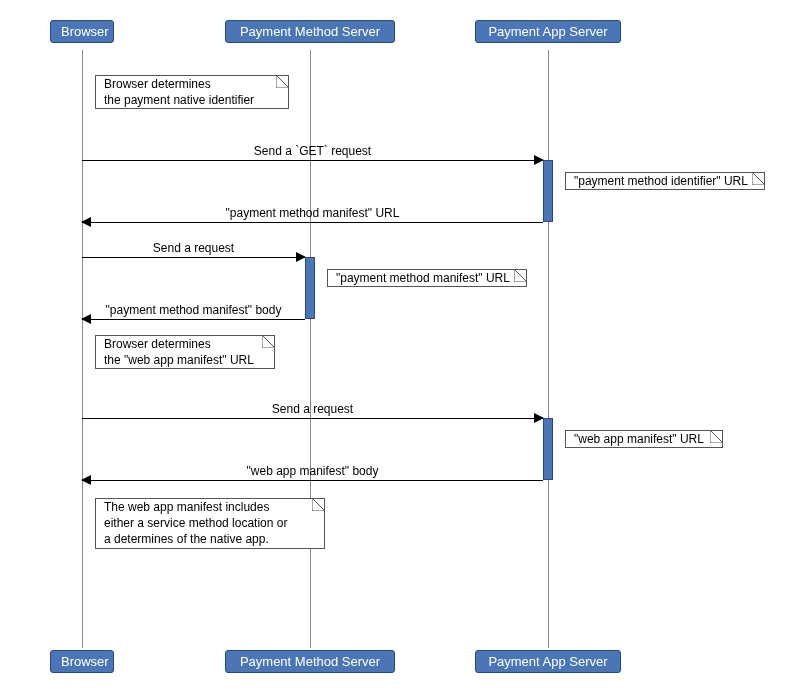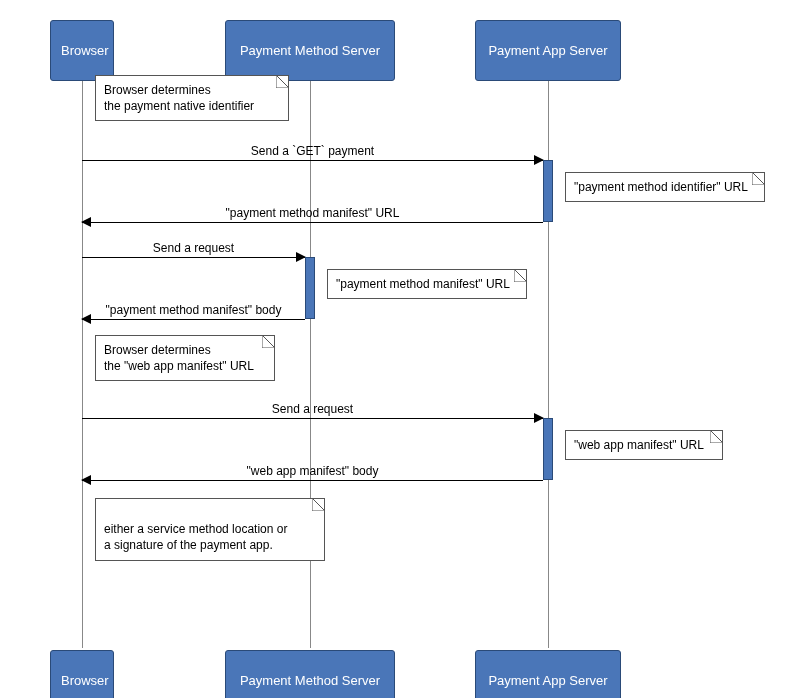--- a/index.html
+++ b/index.html
@@ -15,21 +15,21 @@
     width: 800px;
     height: 698px;
     background: #fff;
   }
   .participant {
     position: absolute;
     background: #4a76b8;
     color: #fff;
     border: 1px solid #2a4a78;
     border-radius: 3px;
-    padding: 22px 10px;
+    padding: 3px 10px;
     text-align: center;
     font-size: 13px;
     white-space: nowrap;
   }
   .lifeline {
     position: absolute;
     width: 1px;
     background: #888;
     top: 50px;
     height: 598px;
@@ -37,21 +37,21 @@
   .activation {
     position: absolute;
     width: 10px;
     background: #4a76b8;
     border: 1px solid #2a4a78;
   }
   .note {
     position: absolute;
     background: #fff;
     border: 1px solid #555;
-    padding: 6px 8px;
+    padding: 0 8px;
     font-size: 12px;
     line-height: 1.35;
   }
   .arrow {
     position: absolute;
     height: 1px;
     background: #000;
   }
   .arrow-head-right {
     position: absolute;
@@ -110,21 +110,21 @@
 
   <div class="note" style="left:95px; top:75px; width:194px;">
     <span>Browser determines</span><br>
     <span>the payment native identifier</span>
     <svg class="dog-ear-svg" style="position:absolute;top:-1px;right:-1px;" width="13" height="13">
         <polygon points="0,0 13,13 0,13" fill="#fff" stroke="#555" stroke-width="1"></polygon>
       </svg>
   </div>
 
   <div class="arrow" style="left:82px; top:160px; width:461px;">
-    <span class="arrow-label" style="left:50%; transform:translateX(-50%);">Send a `GET` payment</span>
+    <span class="arrow-label" style="left:50%; transform:translateX(-50%);">Send a `GET` request</span>
     <div class="arrow-head-right"></div>
   </div>
 
   <div class="activation" style="left:543px; top:160px; height:62px;"></div>
 
   <div class="note" style="left:565px; top:172px; width:200px;">
     <span>"payment method identifier" URL</span>
     <svg style="position:absolute;top:-1px;right:-1px;" width="13" height="13">
         <polygon points="0,0 13,13 0,13" fill="#fff" stroke="#555" stroke-width="1"></polygon>
       </svg>
@@ -175,21 +175,21 @@
         <polygon points="0,0 13,13 0,13" fill="#fff" stroke="#555" stroke-width="1"></polygon>
       </svg>
   </div>
 
   <div class="arrow" style="left:82px; top:480px; width:461px;">
     <span class="arrow-label" style="left:50%; transform:translateX(-50%);">"web app manifest" body</span>
     <div class="arrow-head-left"></div>
   </div>
 
   <div class="note" style="left:95px; top:498px; width:230px;">
-    <br>
+    <span>The web app manifest includes</span><br>
     <span>either a service method location or</span><br>
-    <span>a signature of the payment app.</span>
+    <span>a determines of the native app.</span>
     <svg style="position:absolute;top:-1px;right:-1px;" width="13" height="13">
         <polygon points="0,0 13,13 0,13" fill="#fff" stroke="#555" stroke-width="1"></polygon>
       </svg>
   </div>
 
 </div>
 
 </body></html>

